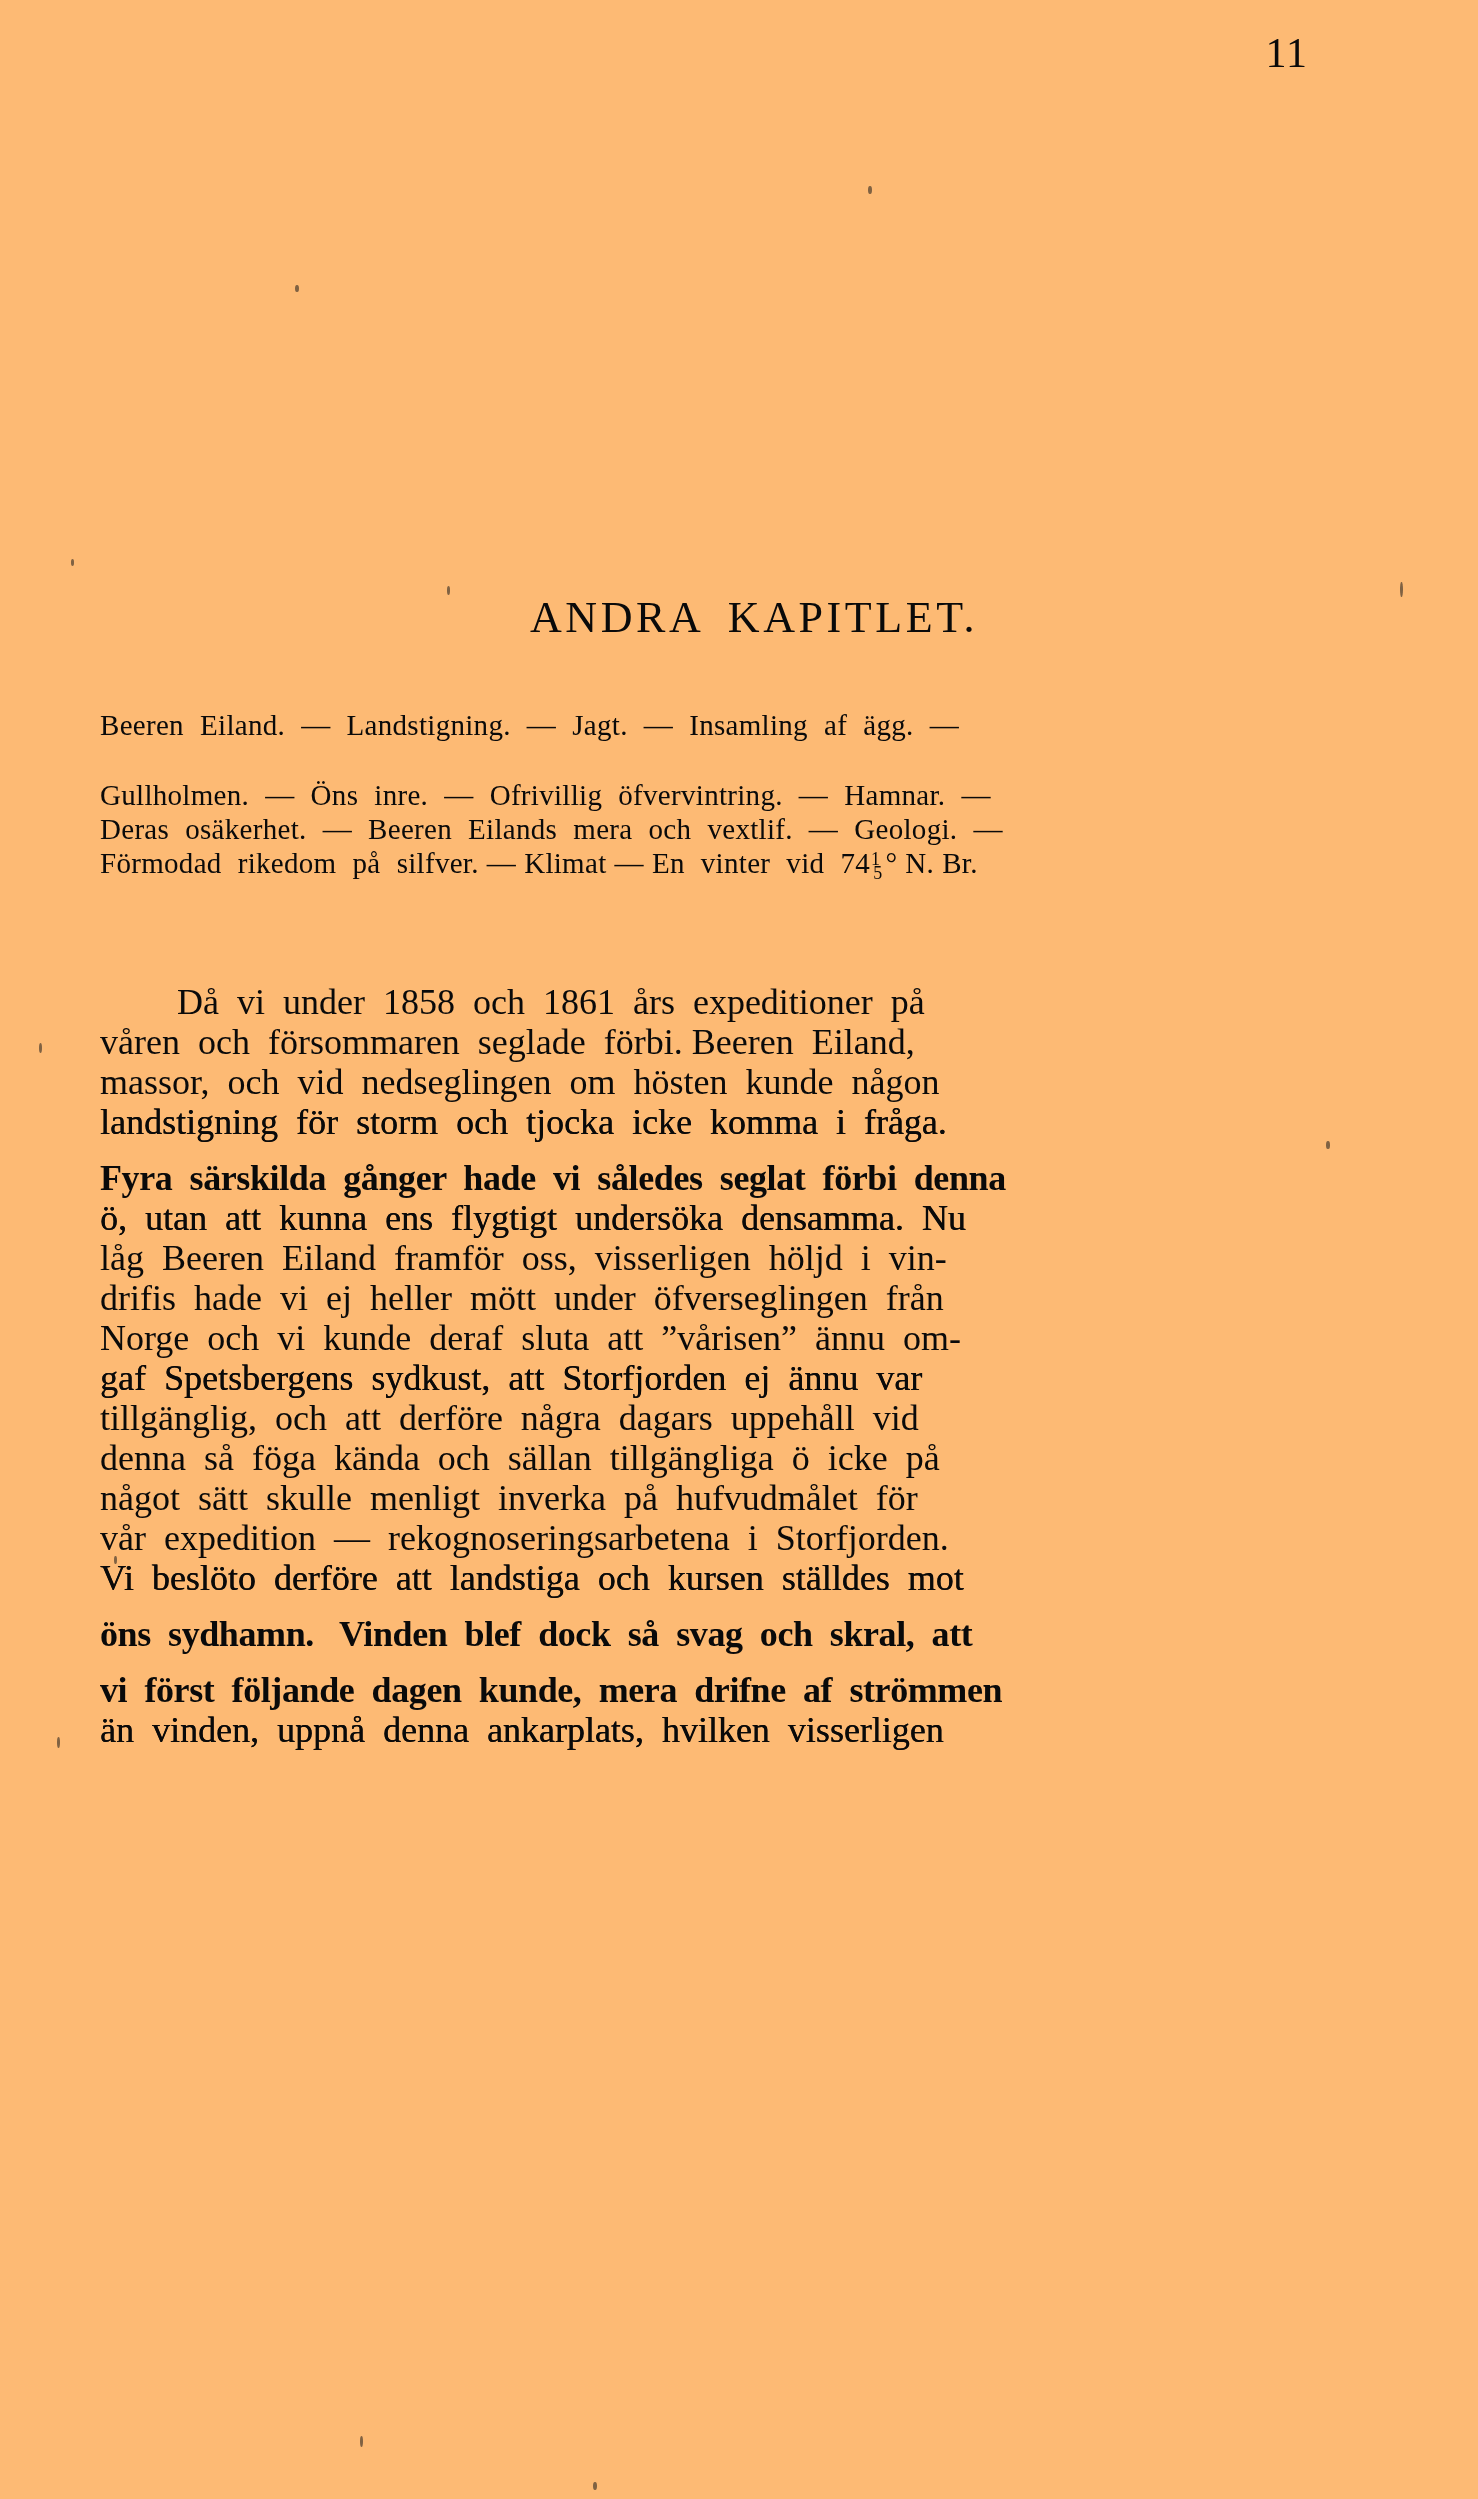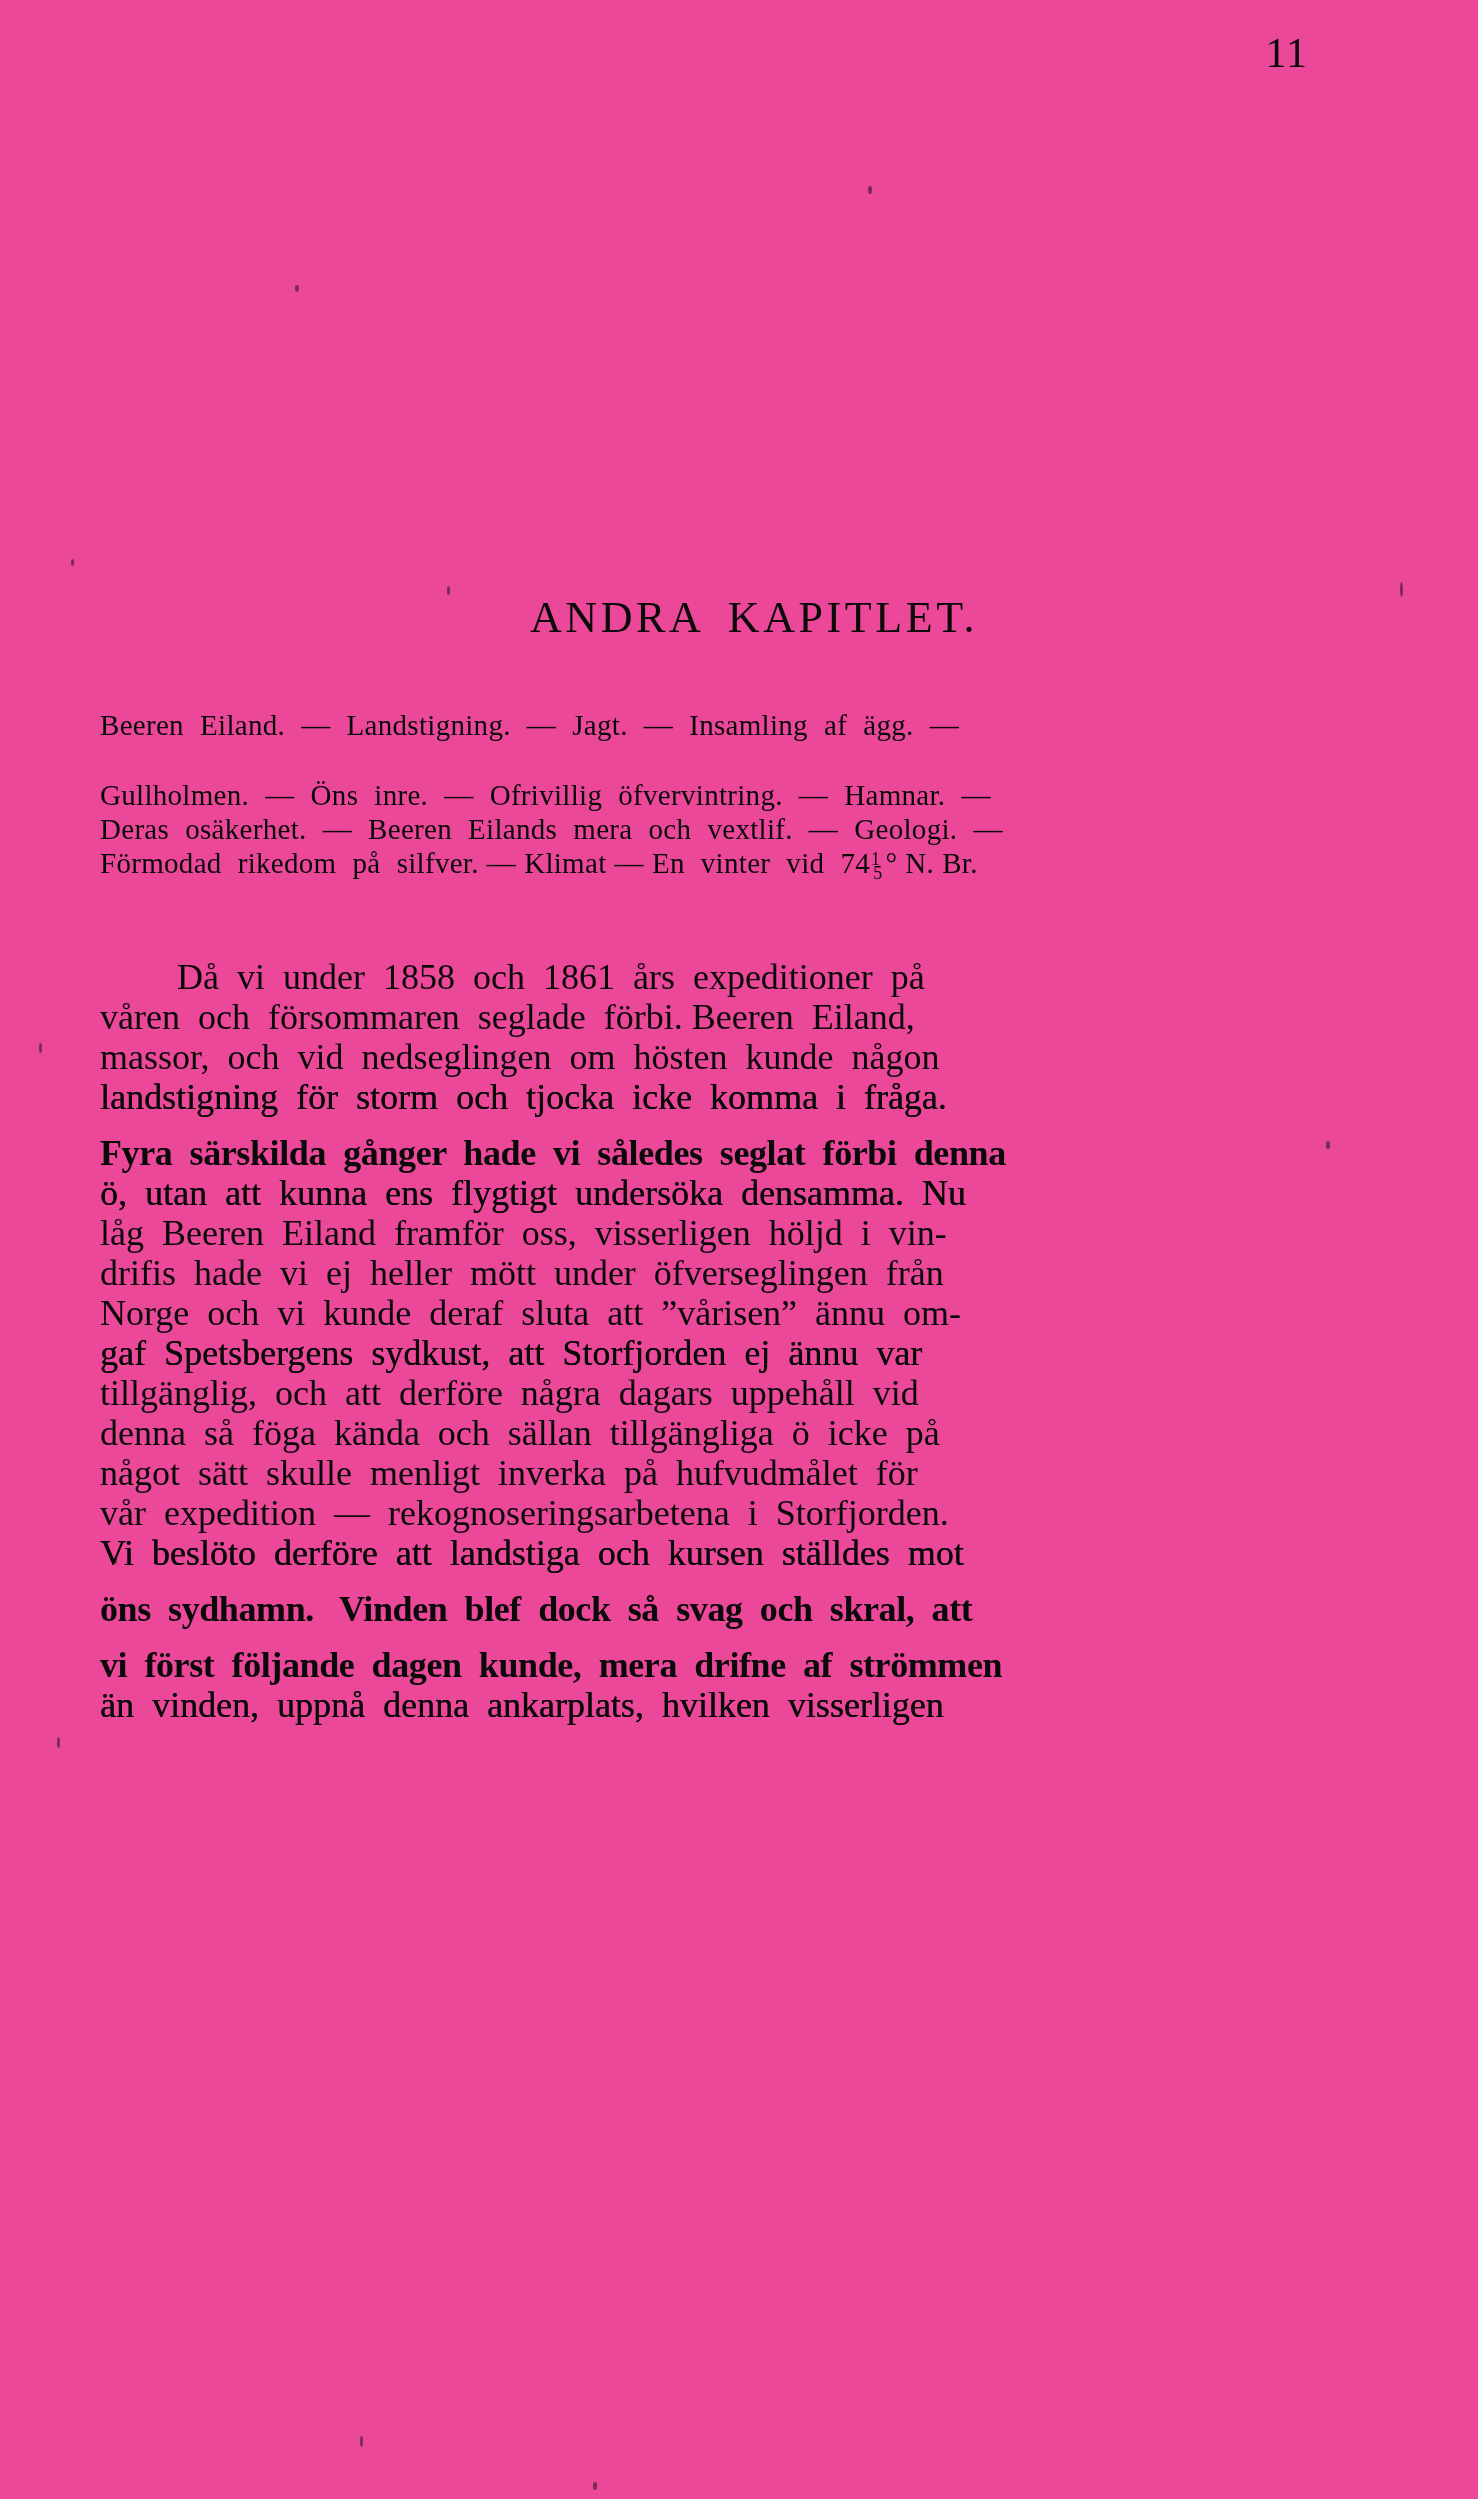--- a/index.html
+++ b/index.html
@@ -6,21 +6,21 @@
   html, body {
     margin: 0;
     padding: 0;
     background: #ffffff;
   }
 
   .page {
     position: relative;
     width: 1478px;
     height: 2500px;
-    background: #ec4899;
+    background: #fdba74;
     overflow: hidden;
     font-family: "Liberation Serif", "DejaVu Serif", serif;
     color: #0a0a0a;
     -webkit-font-smoothing: none;
   }
 
   
   .folio {
     position: absolute;
     top: 32px;
@@ -137,21 +137,21 @@
   <div class="chapter-title">ANDRA KAPITLET.</div>
 
   <div class="summary">
     <span class="sline l1">Beeren  Eiland.  —  Landstigning.  —  Jagt.  —  Insamling  af  ägg.  —</span>
     <span class="sline l2">Gullholmen.  —  Öns  inre.  —  Ofrivillig  öfvervintring.  —  Hamnar.  —</span>
     <span class="sline l3">Deras  osäkerhet.  —  Beeren  Eilands  mera  och  vextlif.  —  Geologi.  —</span>
     <span class="sline l4"><span>Förmodad  rikedom  på  silfver. — Klimat — En  vinter  vid  74</span><span class="frac"><span class="num">1</span><span class="den">5</span></span><span>° N. Br.</span></span>
   </div>
 
   <div class="body-block">
-    <span class="bline" style="padding-left:77px;">Då  vi  under  1858  och  1861  års  expeditioner  på</span>
+    <span class="bline" style="padding-left:77px;margin-top:25px;">Då  vi  under  1858  och  1861  års  expeditioner  på</span>
     <span class="bline">våren  och  försommaren  seglade  förbi. Beeren  Eiland,</span>
     <span class="bline">massor,  och  vid  nedseglingen  om  hösten  kunde  någon</span>
     <span class="bline ink-mid">landstigning  för  storm  och  tjocka  icke  komma  i  fråga.</span>
     <span class="bline ink-heavy">Fyra  särskilda  gånger  hade  vi  således  seglat  förbi  denna</span>
     <span class="bline ink-mid">ö,  utan  att  kunna  ens  flygtigt  undersöka  densamma.  Nu</span>
     <span class="bline">låg  Beeren  Eiland  framför  oss,  visserligen  höljd  i  vin-</span>
     <span class="bline">drifis  hade  vi  ej  heller  mött  under  öfverseglingen  från</span>
     <span class="bline">Norge  och  vi  kunde  deraf  sluta  att  ”vårisen”  ännu  om-</span>
     <span class="bline ink-mid">gaf  Spetsbergens  sydkust,  att  Storfjorden  ej  ännu  var</span>
     <span class="bline">tillgänglig,  och  att  derföre  några  dagars  uppehåll  vid</span>

